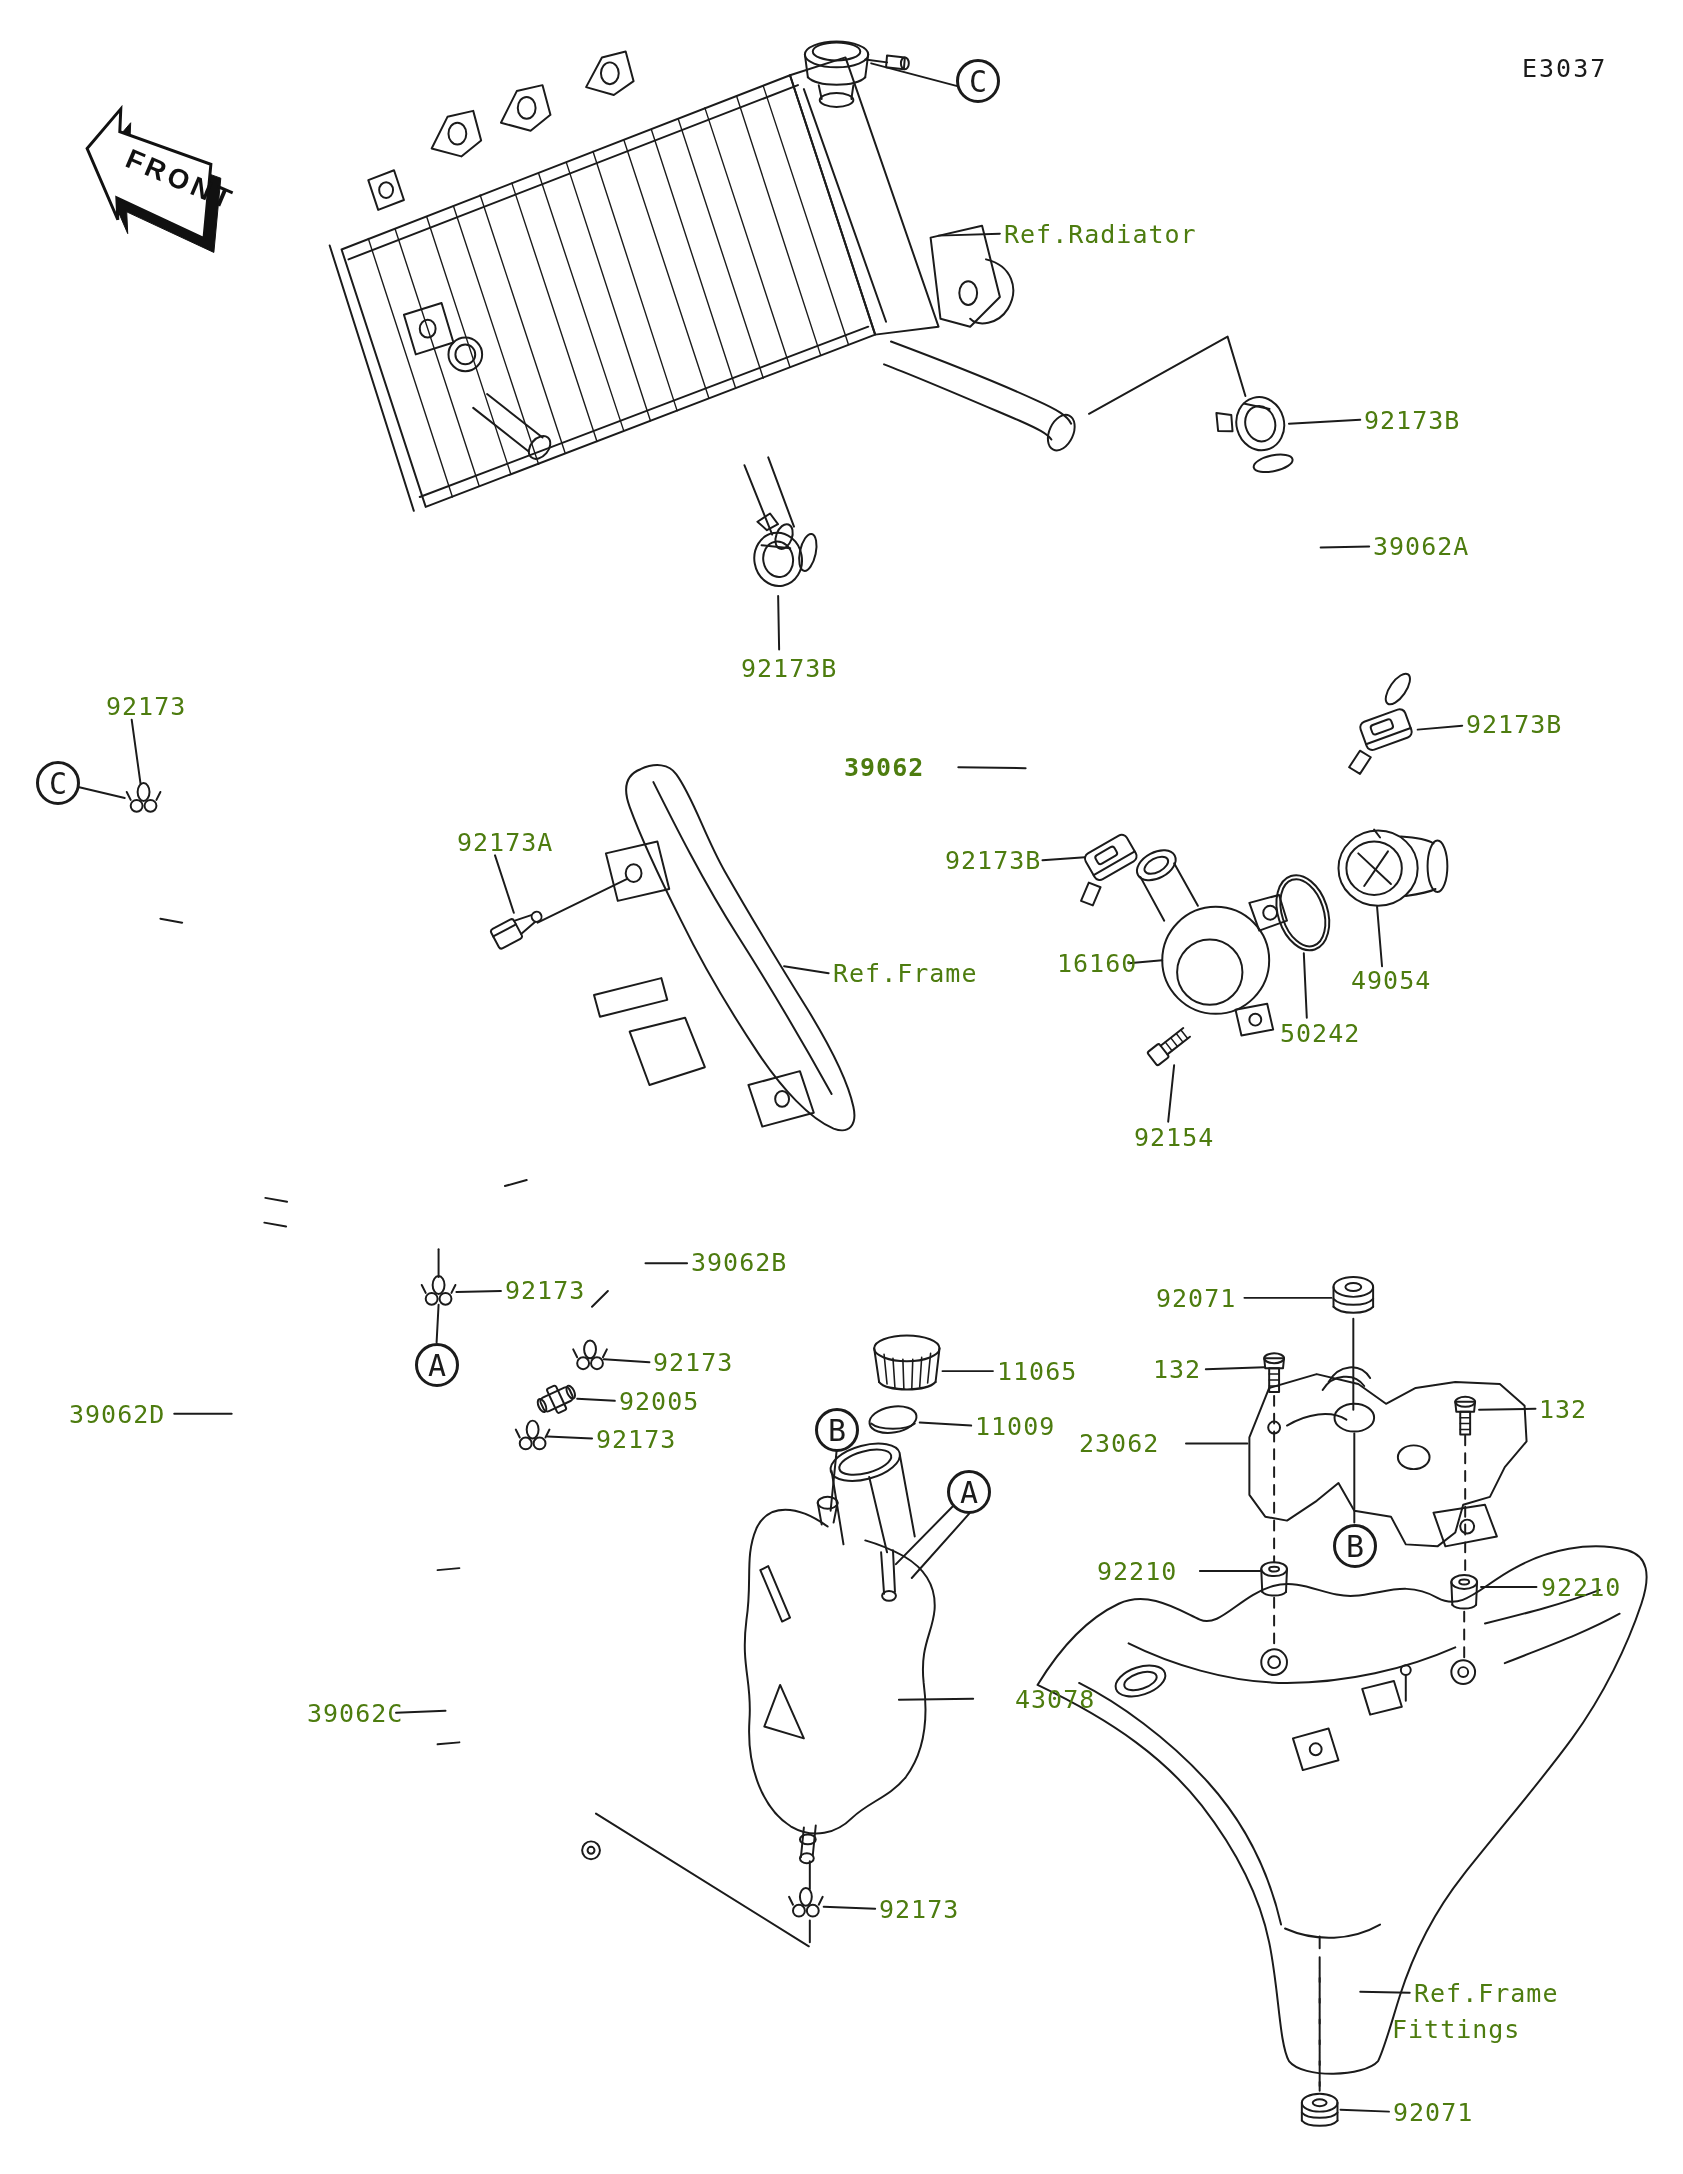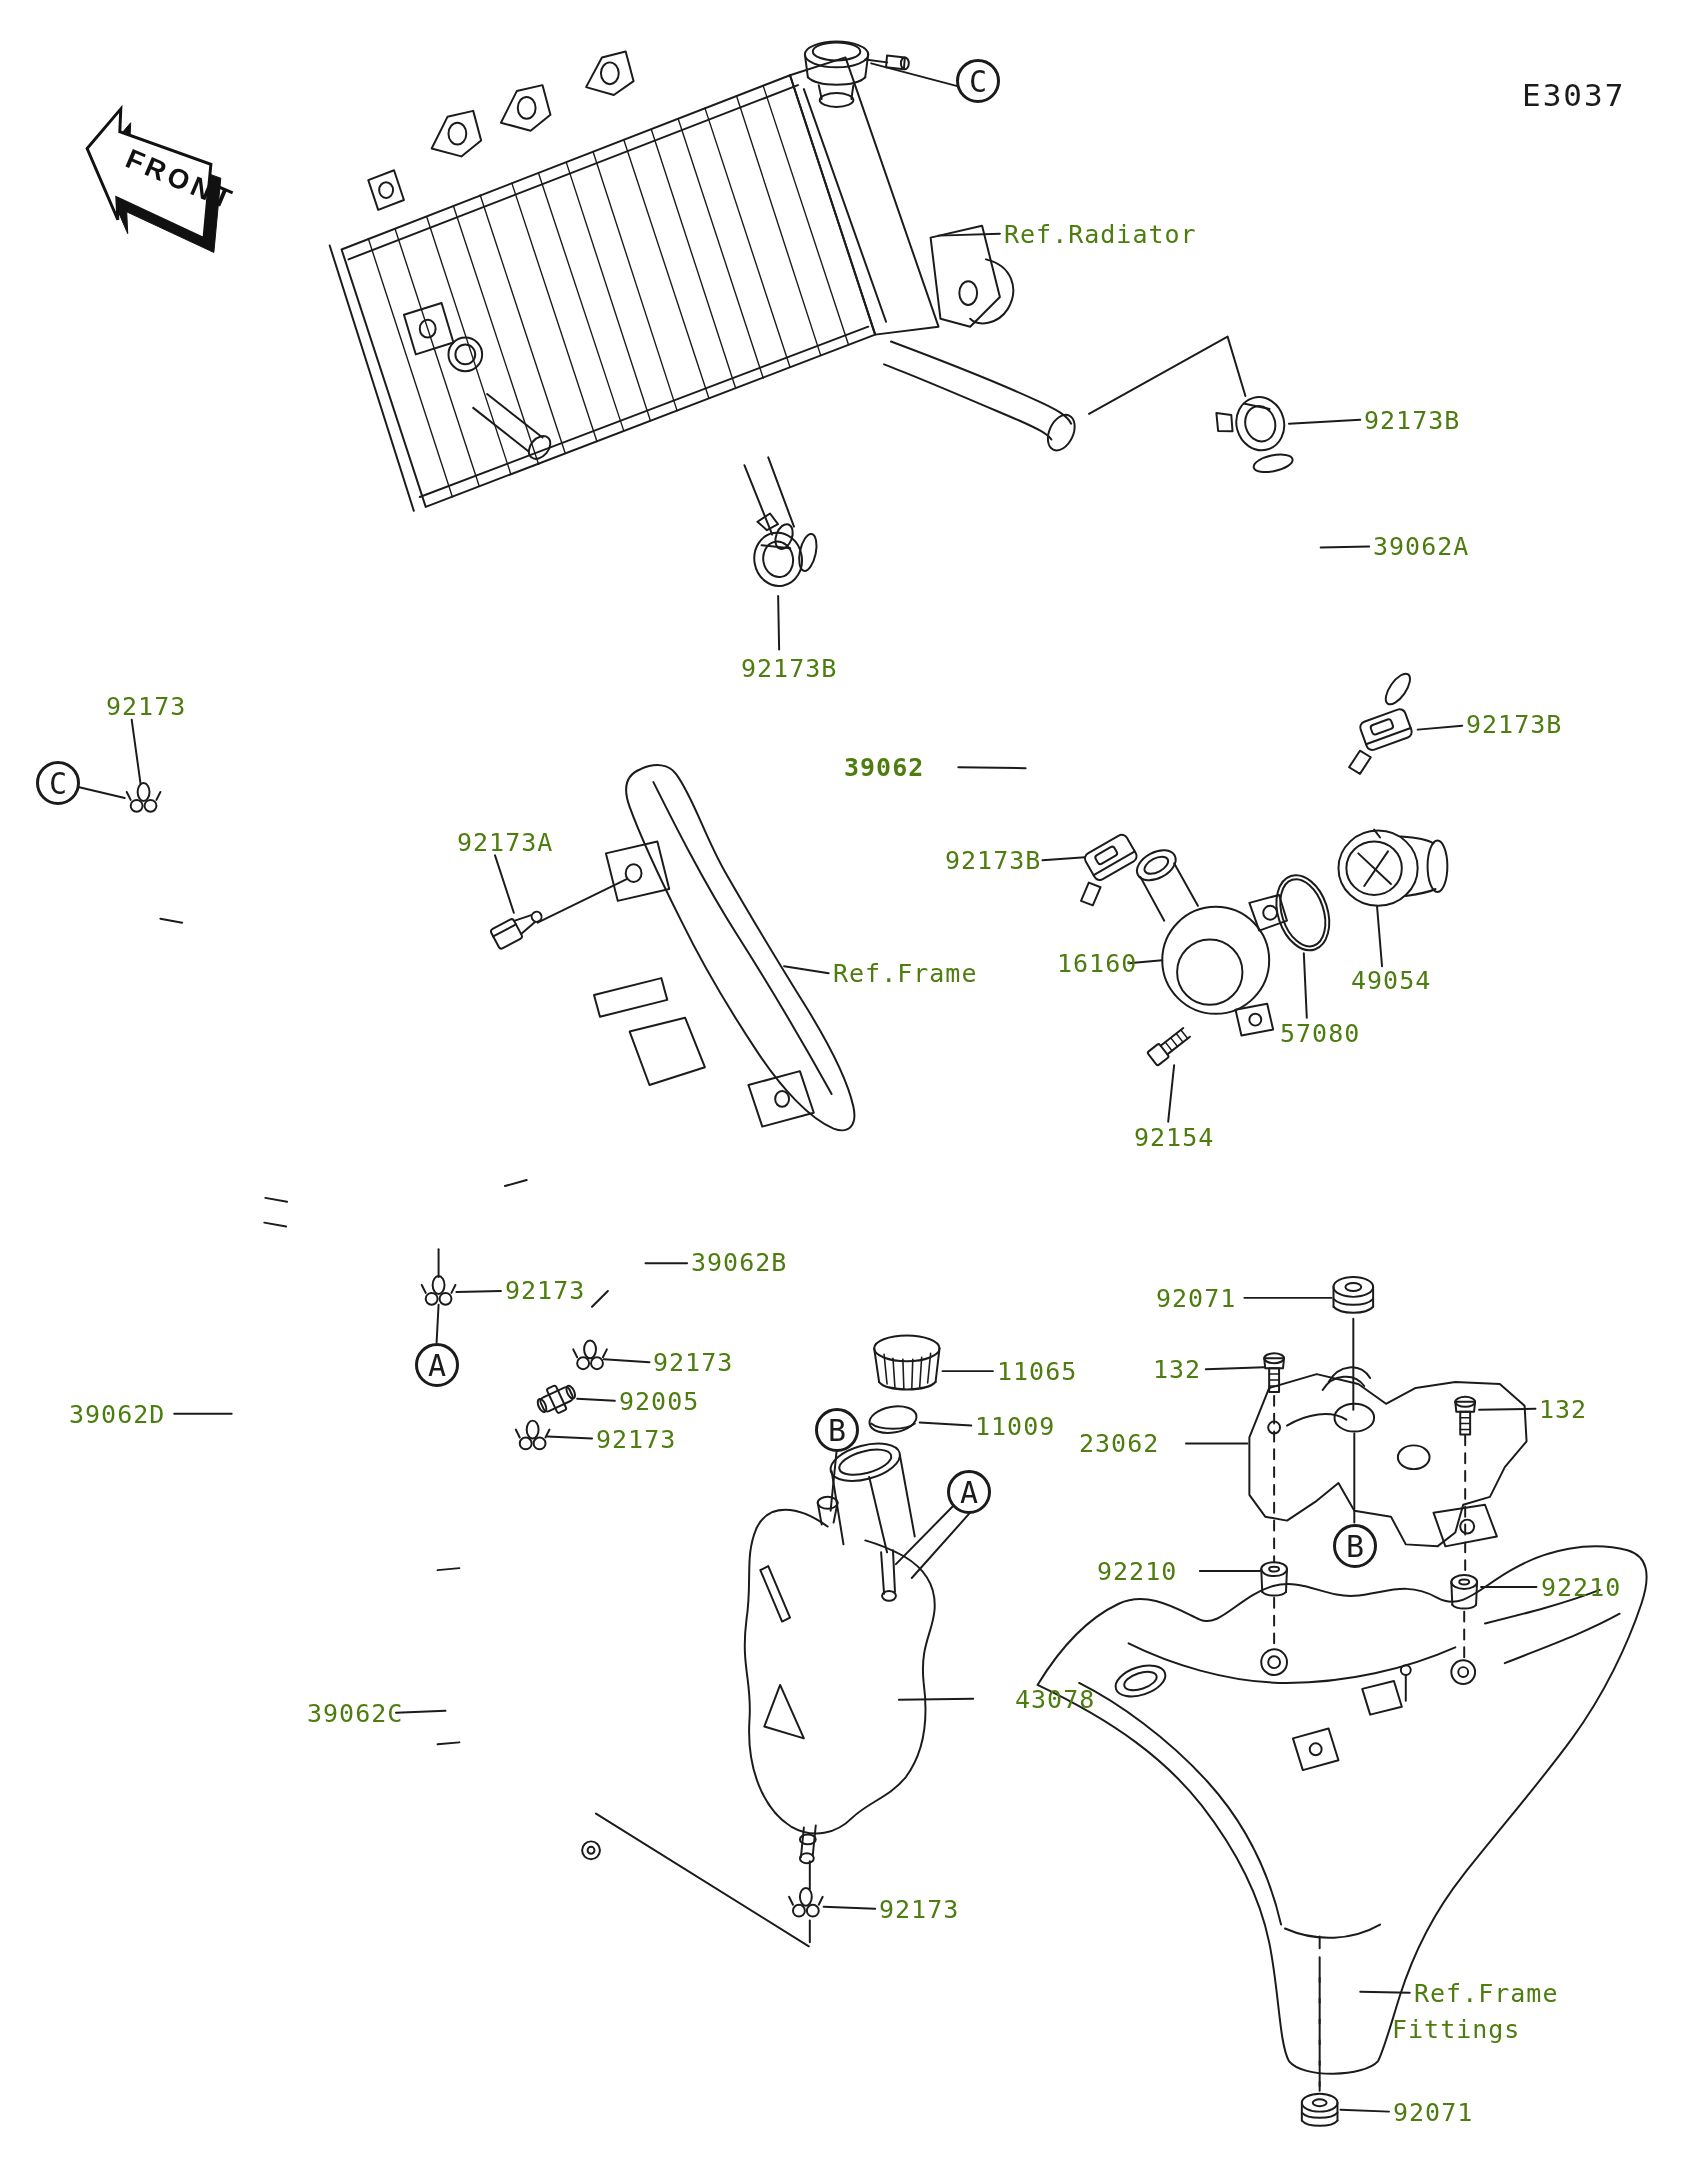--- a/index.html
+++ b/index.html
@@ -4,21 +4,21 @@
 <style>
   html,body{margin:0;padding:0;background:#ffffff;}
   #canvas{position:relative;width:1683px;height:2174px;background:#ffffff;overflow:hidden;
           font-family:"DejaVu Sans Mono", monospace;color:#1b1b1b;}
   svg{position:absolute;left:0;top:0;}
   .art{stroke:#1b1b1b;stroke-width:2;fill:none;stroke-linecap:round;stroke-linejoin:round;}
   .part-label{position:absolute;transform:translateY(-50%);font-size:25px;letter-spacing:1px;
               white-space:pre;line-height:1;color:#4d7c0f;}
   .ref-bubble{position:absolute;width:44px;height:44px;border:3px solid #1b1b1b;border-radius:50%;
               text-align:center;line-height:40px;font-size:30px;background:#fff;box-sizing:border-box;}
-  #drawing-code{position:absolute;font-size:31px;letter-spacing:2px;margin-top:23px;}
+  #drawing-code{position:absolute;font-size:25px;letter-spacing:2px;}
   .front-text{font-family:"Liberation Sans",sans-serif;font-weight:bold;font-size:28px;
               letter-spacing:4px;fill:#111;}
 </style>
 </head>
 <body>
 
 <div id="canvas">
 
 <svg width="1683" height="2174" viewBox="0 0 1700 2196">
 
@@ -407,21 +407,21 @@
 <div id="labels-layer">
       <div class="part-label" style="left: 1004px; top: 234px;">Ref.Radiator</div>
       <div class="part-label" style="left: 1364px; top: 420px;">92173B</div>
       <div class="part-label" style="left: 1373px; top: 546px;">39062A</div>
       <div class="part-label" style="left: 1466px; top: 724px;">92173B</div>
       <div class="part-label" style="left: 741px; top: 668px;">92173B</div>
       <div class="part-label" style="left: 844px; top: 767px; font-weight: bold;">39062</div>
       <div class="part-label" style="left: 945px; top: 860px;">92173B</div>
       <div class="part-label" style="left: 1057px; top: 963px;">16160</div>
       <div class="part-label" style="left: 1351px; top: 980px;">49054</div>
-      <div class="part-label" style="left: 1280px; top: 1033px;">57080</div>
+      <div class="part-label" style="left: 1280px; top: 1033px;">50242</div>
       <div class="part-label" style="left: 1134px; top: 1137px;">92154</div>
       <div class="part-label" style="left: 833px; top: 973px;">Ref.Frame</div>
       <div class="part-label" style="left: 457px; top: 842px;">92173A</div>
       <div class="part-label" style="left: 106px; top: 706px;">92173</div>
       <div class="part-label" style="left: 691px; top: 1262px;">39062B</div>
       <div class="part-label" style="left: 505px; top: 1290px;">92173</div>
       <div class="part-label" style="left: 653px; top: 1362px;">92173</div>
       <div class="part-label" style="left: 619px; top: 1401px;">92005</div>
       <div class="part-label" style="left: 596px; top: 1439px;">92173</div>
       <div class="part-label" style="left: 997px; top: 1371px;">11065</div>

